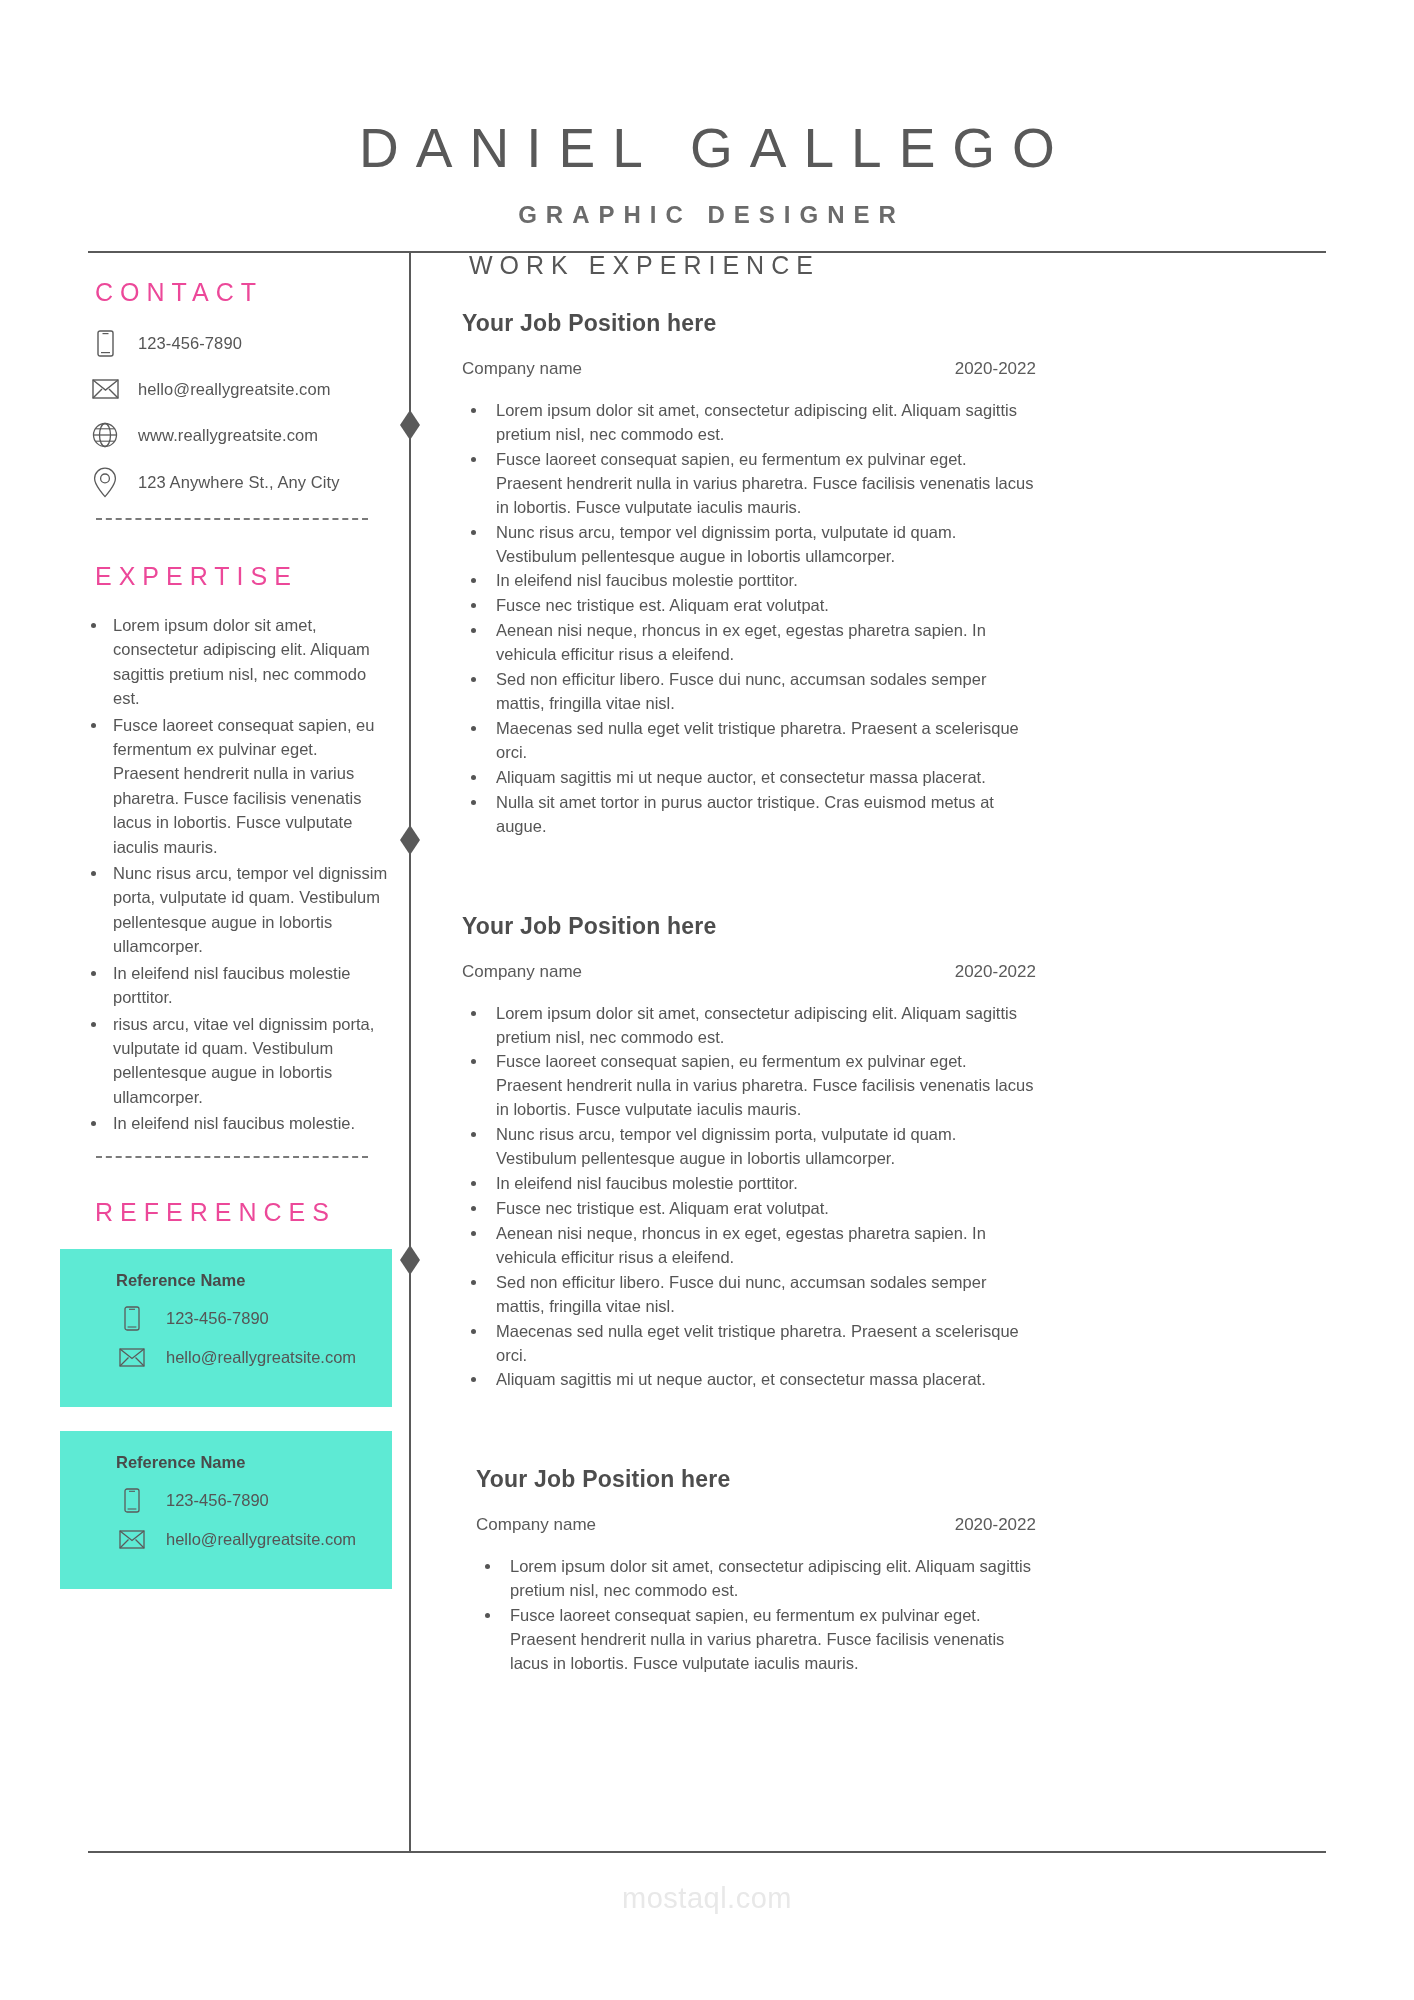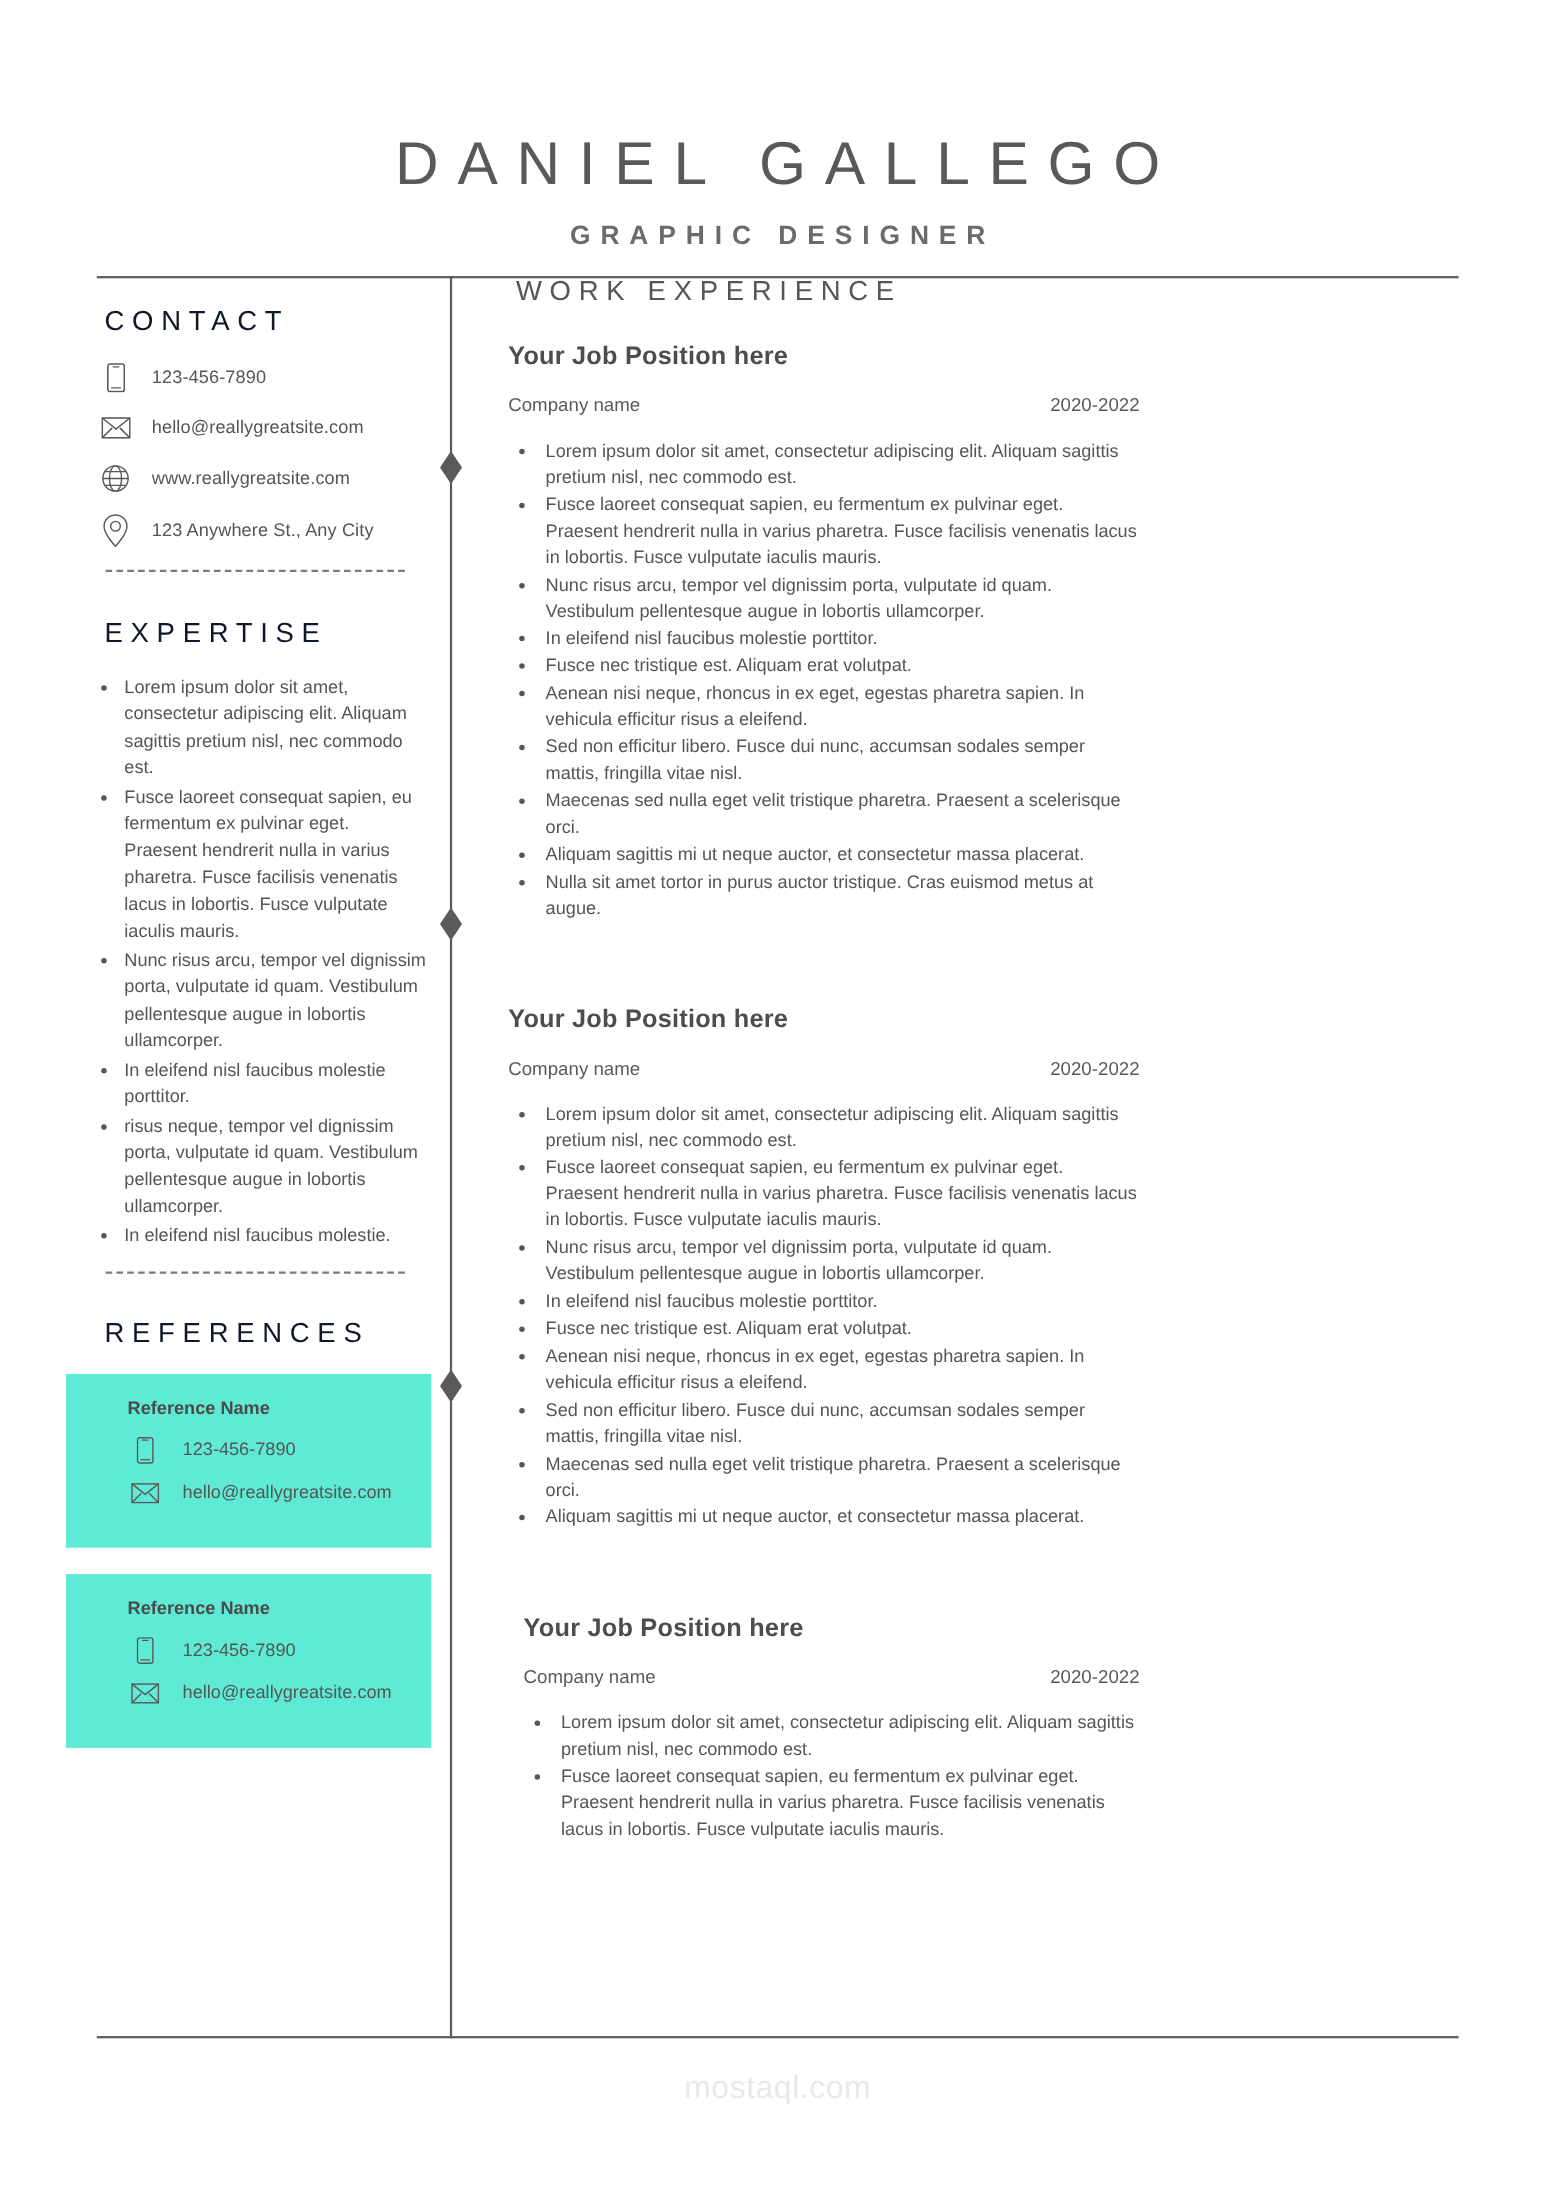--- a/index.html
+++ b/index.html
@@ -87,21 +87,21 @@
     left: 462px;
     top: 0;
     width: 574px;
   }
 
   
   .section-title {
     font-size: 25px;
     font-weight: 400;
     letter-spacing: 7px;
-    color: #0f172a;
+    color: #ec4899;
     text-indent: 7px;
   }
   .section-title-right {
     font-size: 25px;
     font-weight: 400;
     letter-spacing: 7px;
     color: #565656;
     text-indent: 7px;
   }
 
@@ -334,21 +334,21 @@
 
       <div class="dashed-divider"></div>
 
       <div class="expertise-block">
         <div class="section-title">EXPERTISE</div>
         <ul class="bullet-list">
           <li>Lorem ipsum dolor sit amet, consectetur adipiscing elit. Aliquam sagittis pretium nisl, nec commodo est.</li>
           <li>Fusce laoreet consequat sapien, eu fermentum ex pulvinar eget. Praesent hendrerit nulla in varius pharetra. Fusce facilisis venenatis lacus in lobortis. Fusce vulputate iaculis mauris.</li>
           <li>Nunc risus arcu, tempor vel dignissim porta, vulputate id quam. Vestibulum pellentesque augue in lobortis ullamcorper.</li>
           <li>In eleifend nisl faucibus molestie porttitor.</li>
-          <li> risus neque, tempor vel dignissim porta, vulputate id quam. Vestibulum pellentesque augue in lobortis ullamcorper.</li>
+          <li> risus arcu, vitae vel dignissim porta, vulputate id quam. Vestibulum pellentesque augue in lobortis ullamcorper.</li>
           <li>In eleifend nisl faucibus molestie.</li>
         </ul>
       </div>
 
       <div class="dashed-divider"></div>
 
       <div class="references-block">
         <div class="section-title">REFERENCES</div>
 
         <div class="ref-card">

